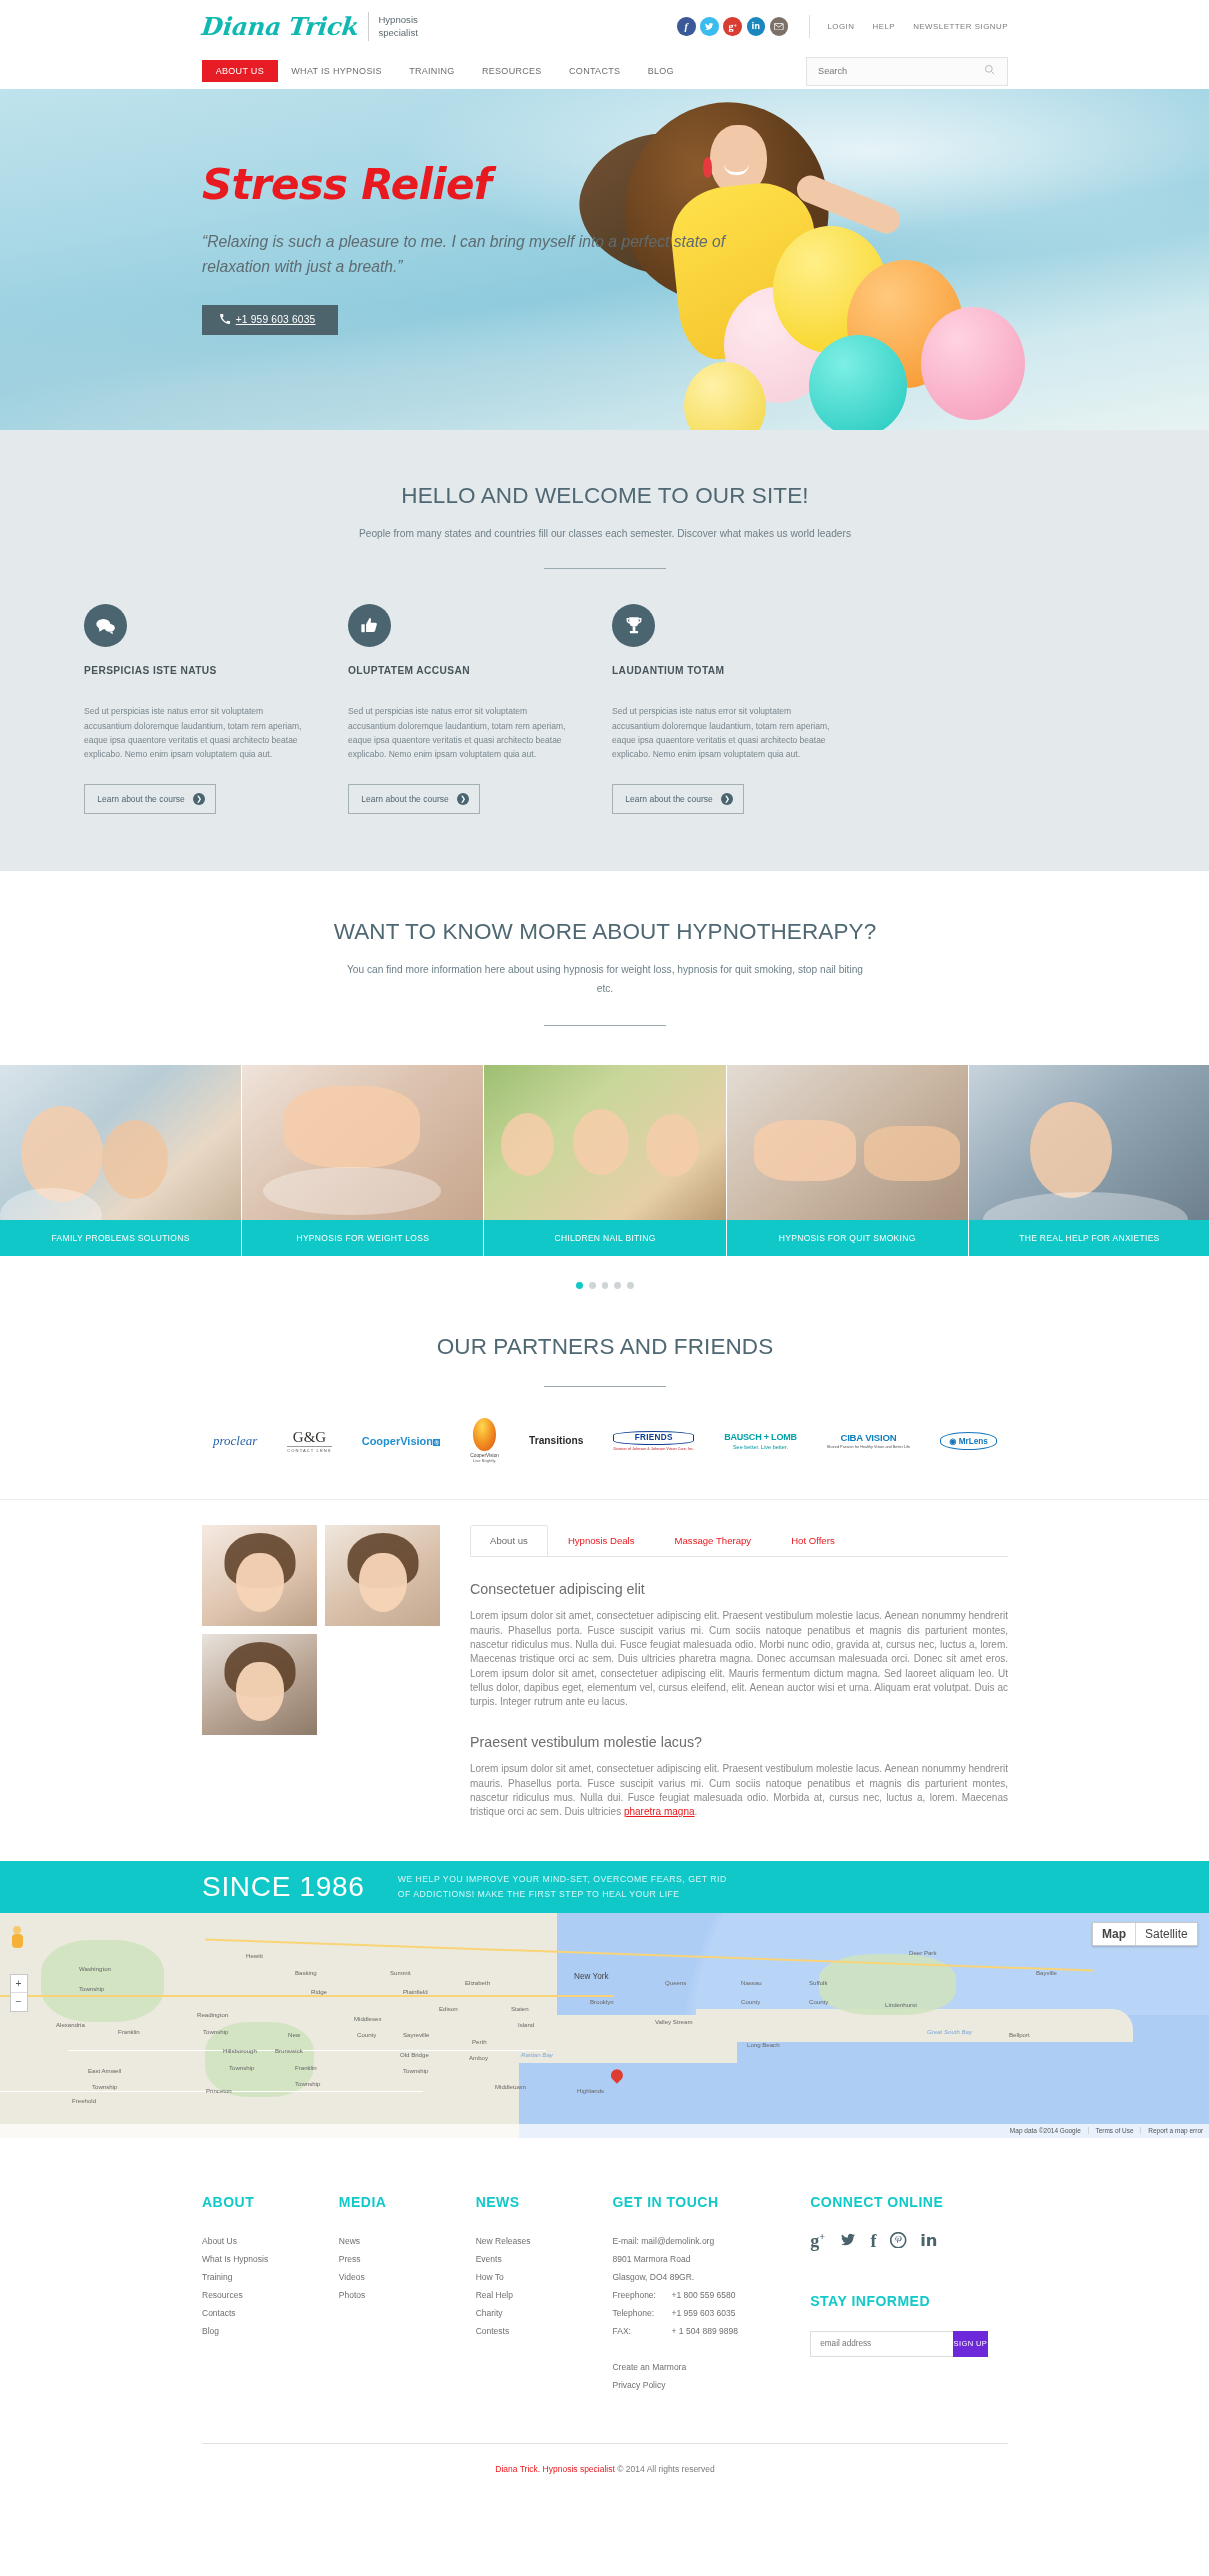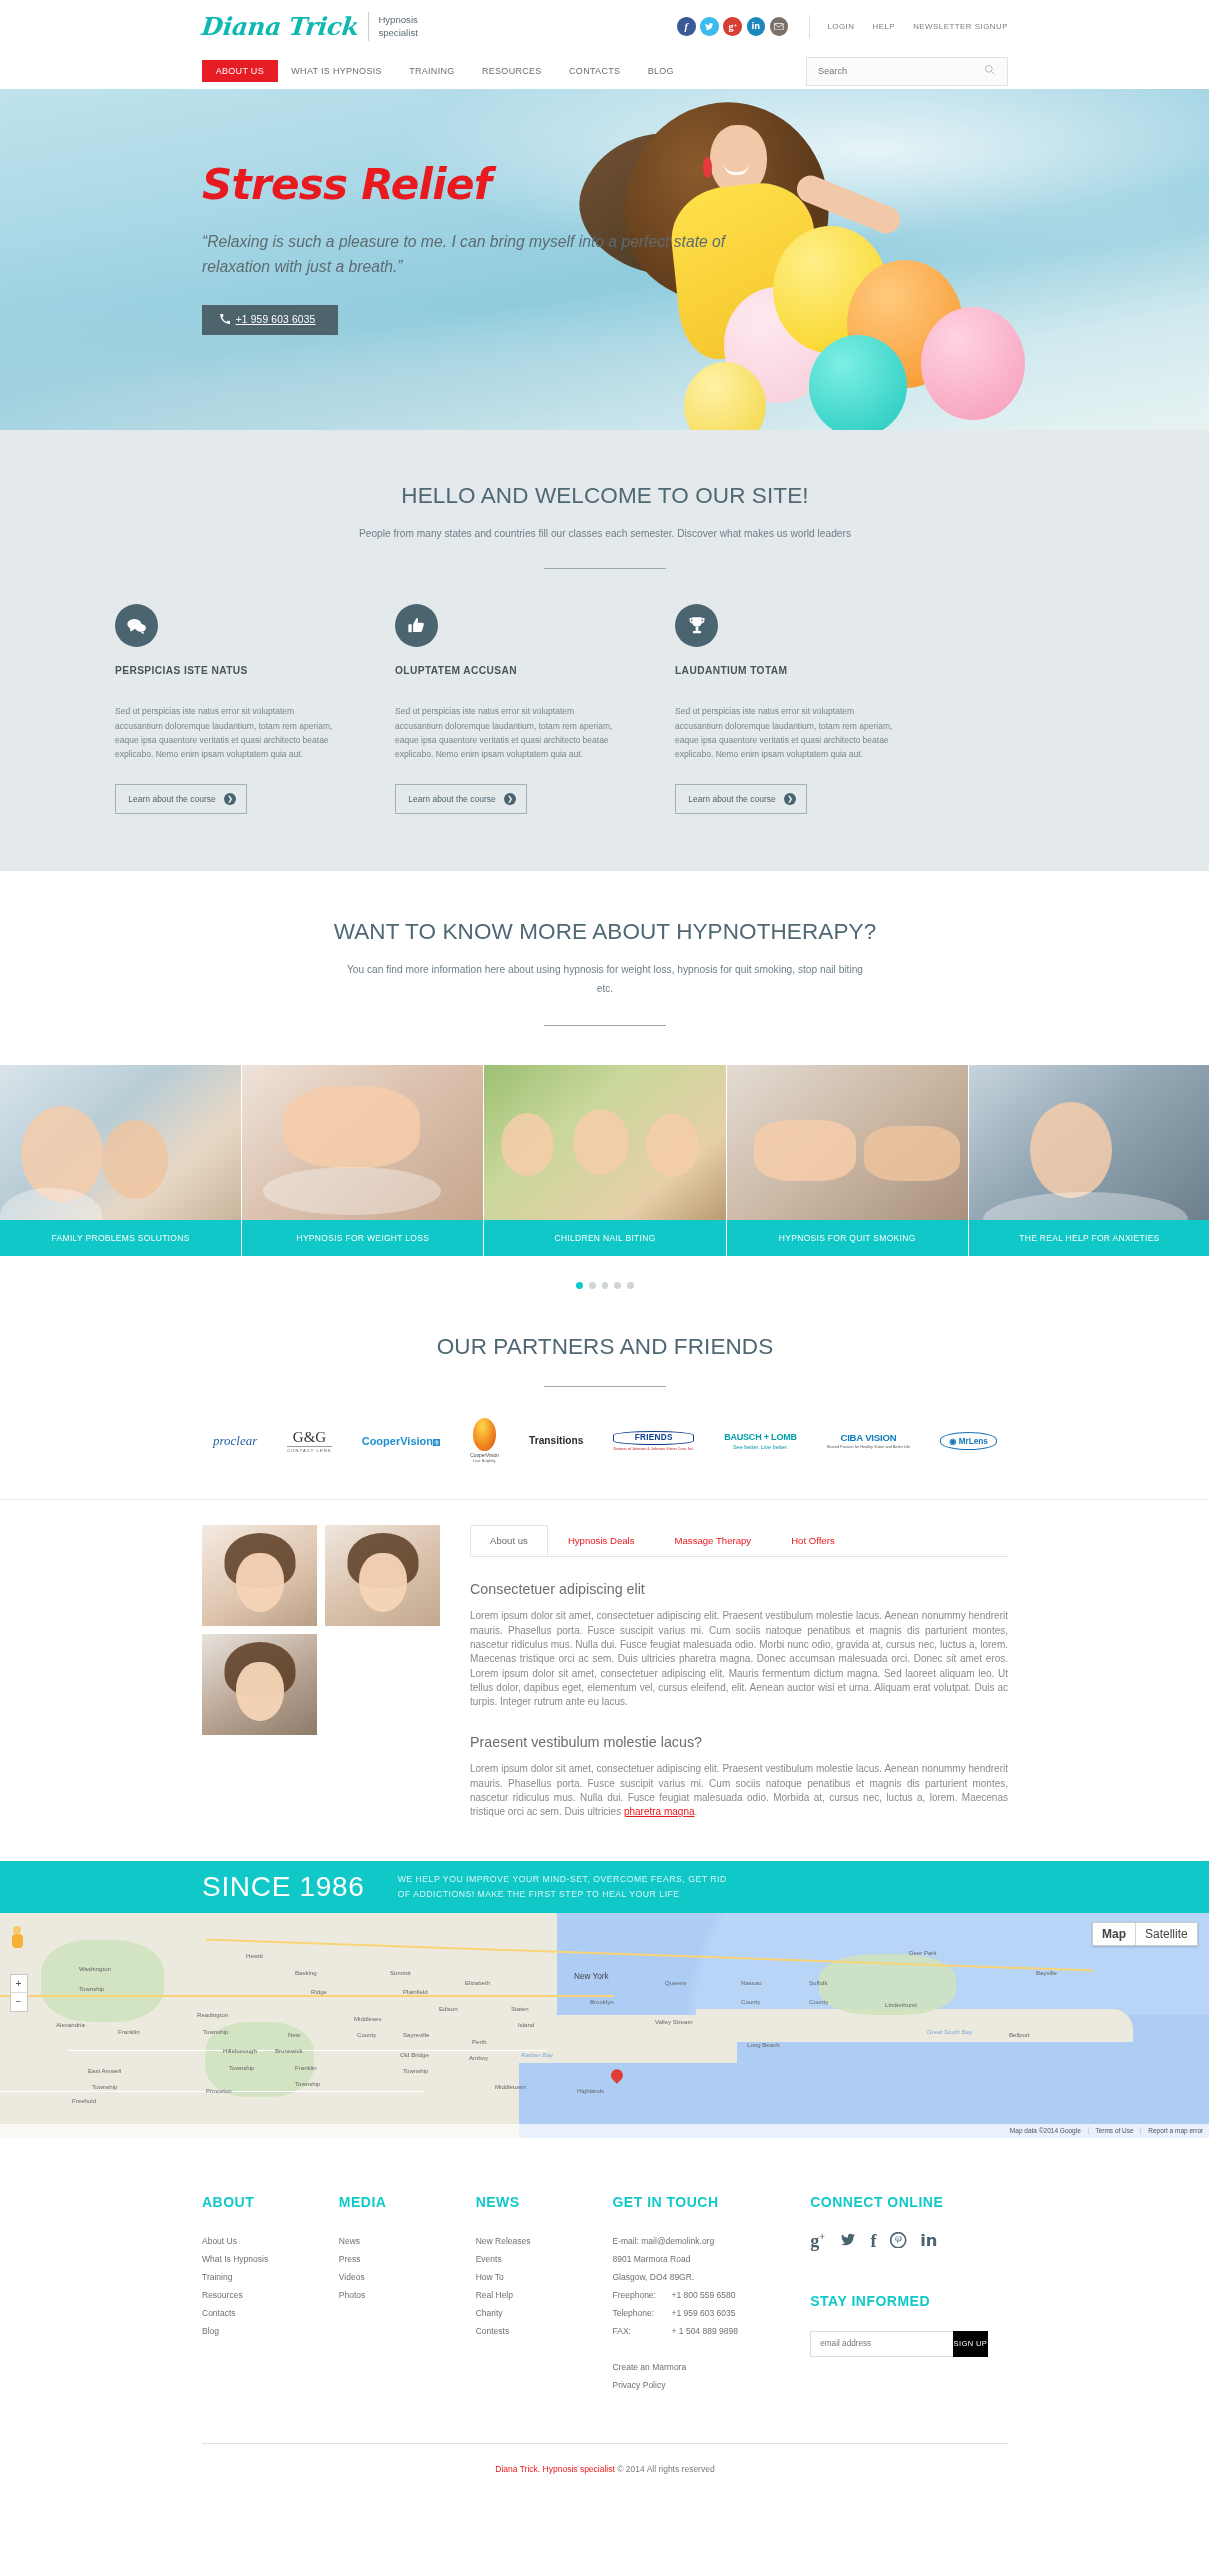--- a/index.html
+++ b/index.html
@@ -136,21 +136,21 @@
   .sec-title {
     text-align: center; font-size: 22.5px; color: #4f6873; letter-spacing: 0.1px;
     font-family: "Liberation Sans", sans-serif; font-weight: normal;
   }
   .sec-sub {
     text-align: center; font-size: 10.2px; color: #6c7f88; line-height: 19px;
     max-width: 519px; margin: 15px auto 0;
   }
   .divider-line { width: 122px; height: 0.7px; background: #9aa9b0; margin: 24.6px auto 0; }
 
-  .features { display: flex; gap: 16px; margin-top: 36px; padding: 0 115px; }
+  .features { display: flex; gap: 0; margin-top: 36px; padding: 0 84px; }
   .feature { width: 264px; padding-right: 45px; }
   .f-circle {
     width: 43px; height: 43px; border-radius: 50%; background: #4a6570;
     display: flex; align-items: center; justify-content: center; color: #fff;
   }
   .f-title { margin-top: 18px; font-size: 10.2px; color: #47555b; letter-spacing: 0.4px; font-weight: bold; }
   .f-text { margin-top: 28px; font-size: 8.5px; line-height: 14.3px; color: #77868d; }
   .f-btn {
     margin-top: 23px; display: inline-flex; align-items: center; gap: 8.2px;
     border: 0.7px solid #a3b0b6; background: transparent; padding: 7.5px 9.6px 7.5px 12.3px;
@@ -311,21 +311,21 @@
   .faccount { margin-top: 18px; }
   .faccount a { display: block; font-size: 8.5px; color: #6f6f6f; text-decoration: none; line-height: 18px; }
   .fsocial { display: flex; gap: 13.7px; align-items: center; color: #4e6670; }
   .fsoc { font-size: 18px; color: #4a636d; line-height: 1; font-family: "DejaVu Sans", sans-serif; }
   .fsoc.gp { font-family: "Liberation Serif", serif; font-weight: bold; }
   .fsoc.fb { font-family: "Liberation Serif", serif; font-weight: bold; }
   .fh2 { margin-top: 42px; }
   .signup { display: flex; width: 178px; height: 26px; }
   .signup input { flex: 1; border: 0.7px solid #dcdcdc; border-right: 0; outline: none;
     padding: 0 9px; font-size: 8.2px; color: #999; font-family: "Liberation Sans", sans-serif; }
-  .signup button { background: #000000; color: #fff; border: 0; padding: 0 1px;
+  .signup button { background: #6d28d9; color: #fff; border: 0; padding: 0 1px;
     font-size: 7.5px; letter-spacing: 0.4px; cursor: pointer; font-family: "Liberation Sans", sans-serif; }
   .fbottom { margin-top: 49px; padding: 0 202px; }
   .fbottom-line { height: 0.7px; background: #e0e0e0; }
   .copyright { text-align: center; padding: 20.5px 0 30px; font-size: 8.5px; color: #7a7a7a; }
   .copyright .red { color: #e8191f; }
 </style>
 </head>
 <body>
 
 <div class="wrap">

